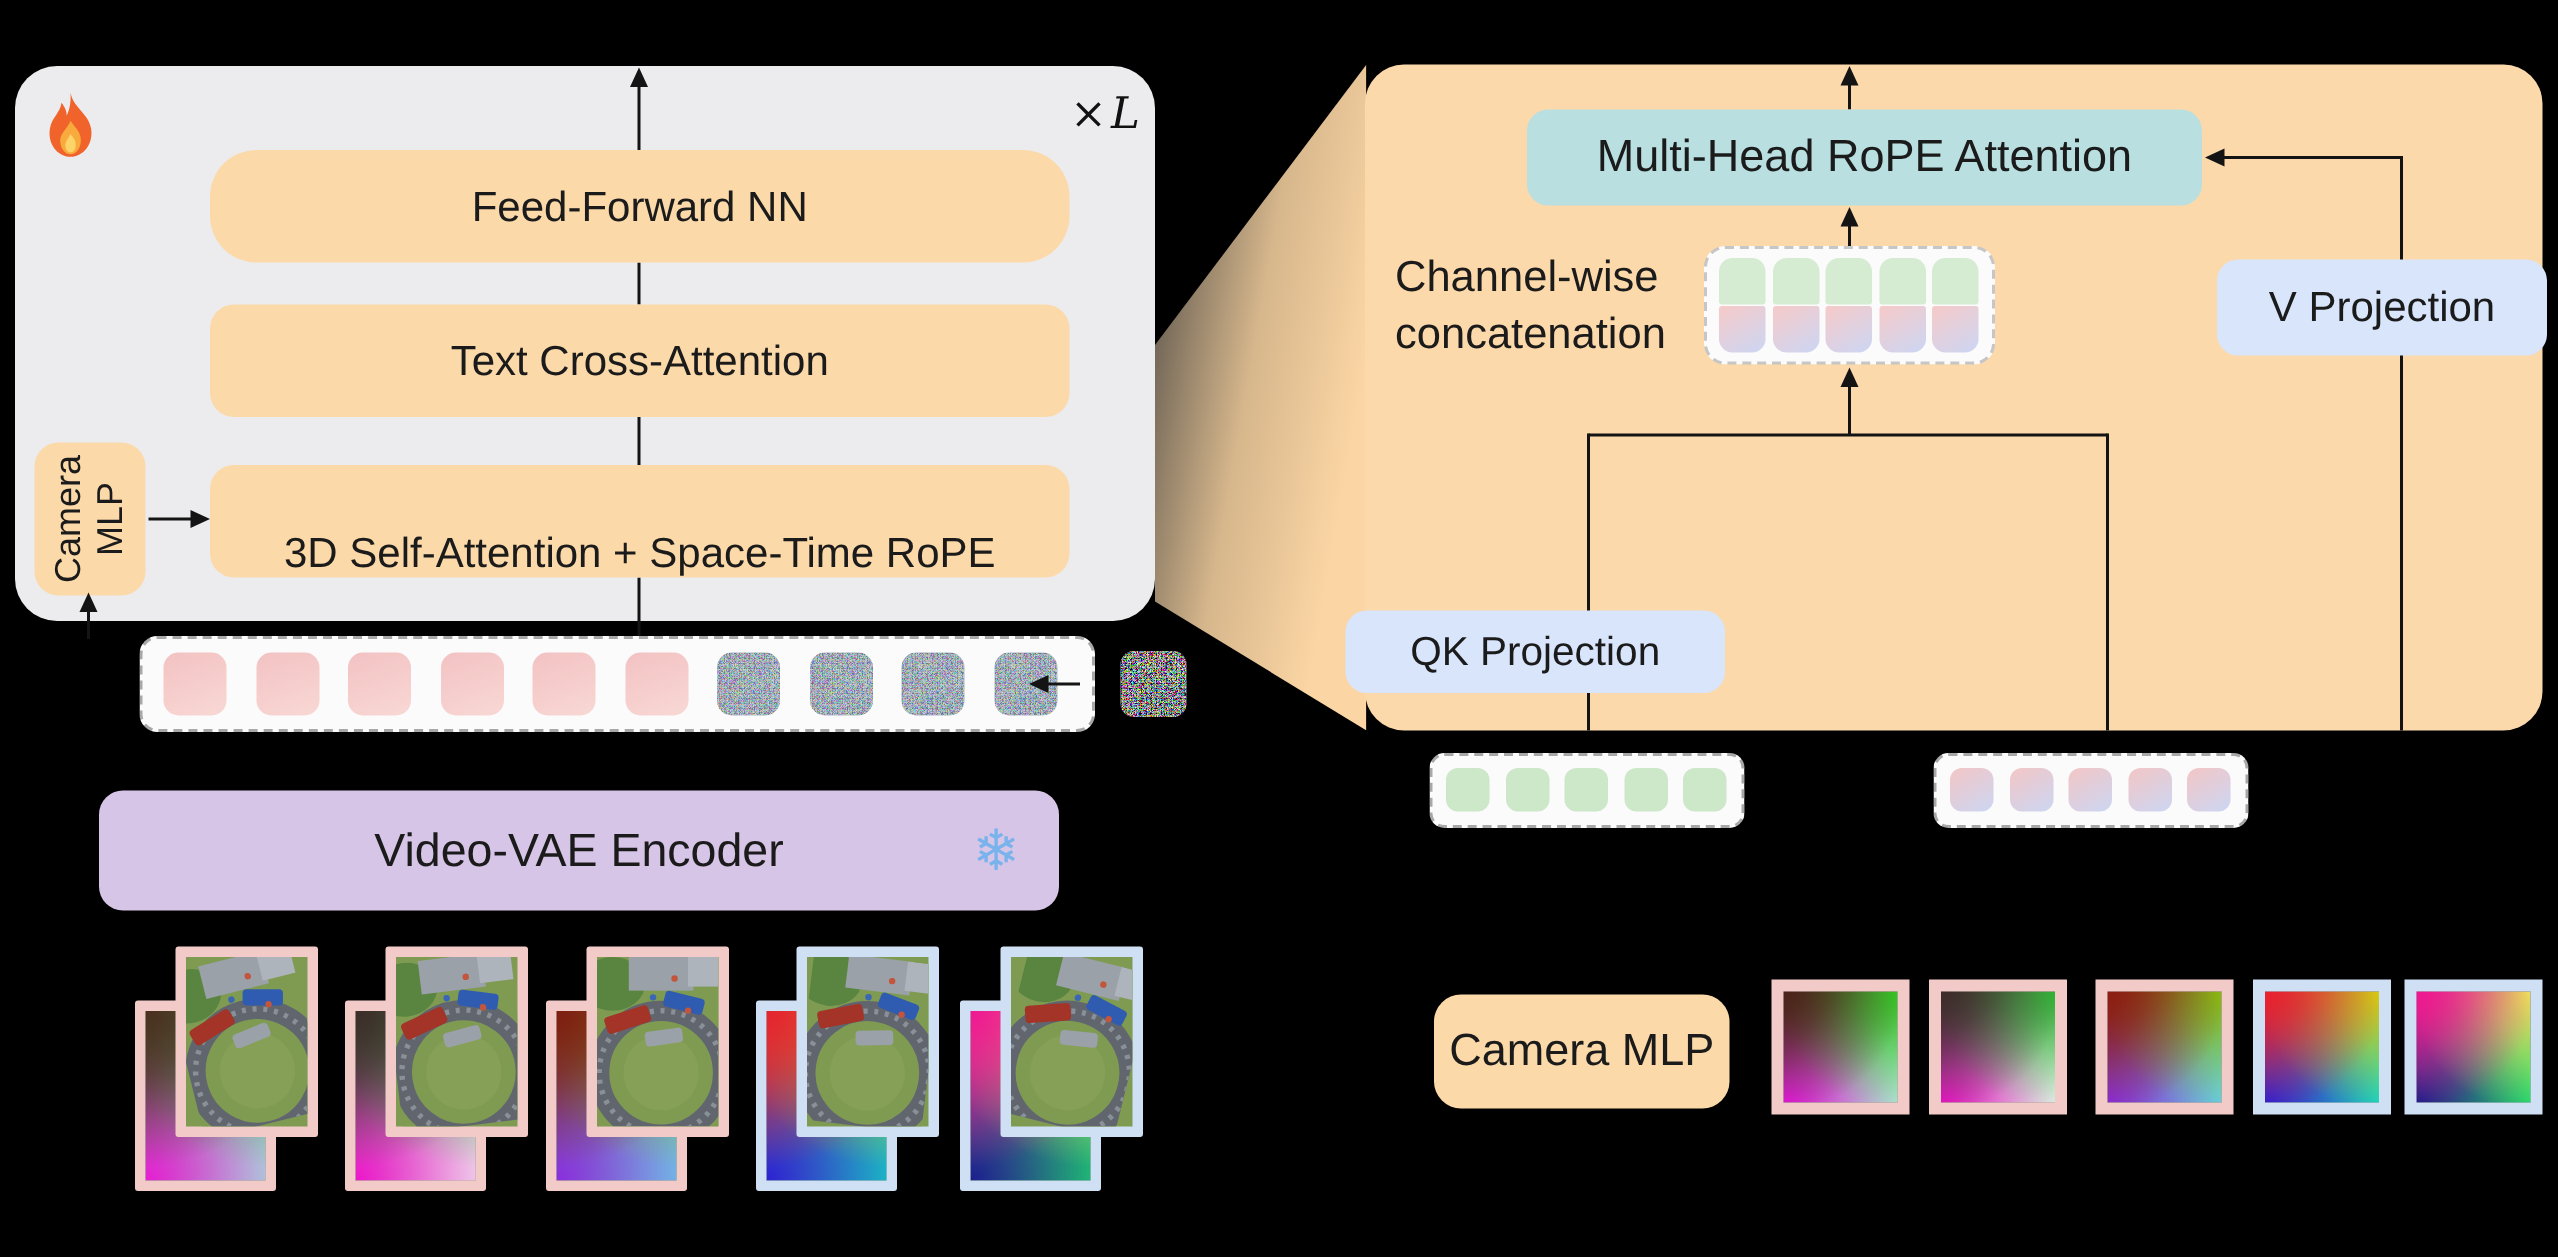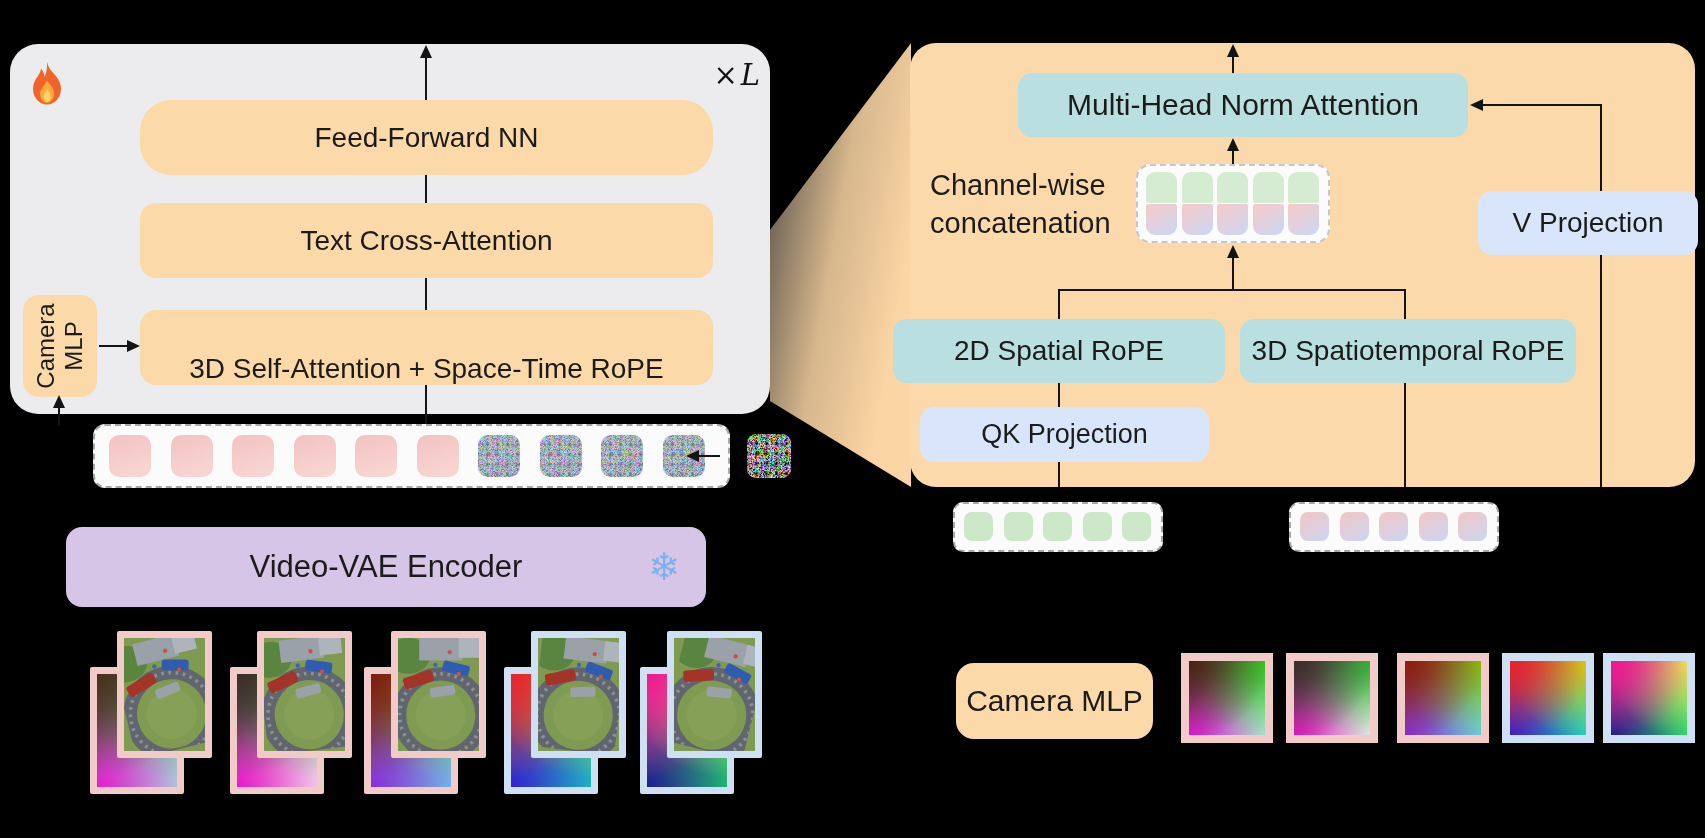--- a/index.html
+++ b/index.html
@@ -181,52 +181,46 @@
   <div class="line" style="left:1231.7px;top:252px;width:2.6px;height:38px;"></div>
   <div class="ah up" style="left:1226.5px;top:245px;"></div>
   <div class="line" style="left:1059px;top:288.7px;width:346px;height:2.6px;"></div>
   <div class="line" style="left:1057.7px;top:289px;width:2.6px;height:198px;"></div>
   <div class="line" style="left:1403.7px;top:289px;width:2.6px;height:198px;"></div>
   <div class="line" style="left:1599.5px;top:104px;width:2.6px;height:383px;"></div>
   <div class="line" style="left:1481px;top:103.7px;width:120px;height:2.6px;"></div>
   <div class="ah left" style="left:1470px;top:98.5px;"></div>
 
   <div class="blk teal f30" style="left:1018px;top:73px;width:450px;height:64px;">
-      <span>Multi-Head Norm Attention</span>
+      <span>Multi-Head RoPE Attention</span>
     </div>
 
   <div class="channel-label" style="left:930px;top:166px;width:200px;"><span>Channel-wise</span><br><span>concatenation</span></div>
 
   <div class="dashed-box" style="left:1136px;top:164px;width:194px;height:79px;border-radius:14px;border-color:#c6c6c6;"></div>
   <div id="concatCols">
       <div class="concat-col-top" style="left: 1146px; top: 172px; width: 31px; height: 31px; background: rgb(213, 236, 210);"></div>
       <div class="concat-col-bot" style="left: 1146px; top: 203.5px; width: 31px; height: 31px; background: linear-gradient(150deg, rgb(246, 202, 200), rgb(204, 214, 244));"></div>
       <div class="concat-col-top" style="left: 1181.6px; top: 172px; width: 31px; height: 31px; background: rgb(213, 236, 210);"></div>
       <div class="concat-col-bot" style="left: 1181.6px; top: 203.5px; width: 31px; height: 31px; background: linear-gradient(150deg, rgb(246, 202, 200), rgb(204, 214, 244));"></div>
       <div class="concat-col-top" style="left: 1217.2px; top: 172px; width: 31px; height: 31px; background: rgb(213, 236, 210);"></div>
       <div class="concat-col-bot" style="left: 1217.2px; top: 203.5px; width: 31px; height: 31px; background: linear-gradient(150deg, rgb(246, 202, 200), rgb(204, 214, 244));"></div>
       <div class="concat-col-top" style="left: 1252.8px; top: 172px; width: 31px; height: 31px; background: rgb(213, 236, 210);"></div>
       <div class="concat-col-bot" style="left: 1252.8px; top: 203.5px; width: 31px; height: 31px; background: linear-gradient(150deg, rgb(246, 202, 200), rgb(204, 214, 244));"></div>
       <div class="concat-col-top" style="left: 1288.4px; top: 172px; width: 31px; height: 31px; background: rgb(213, 236, 210);"></div>
       <div class="concat-col-bot" style="left: 1288.4px; top: 203.5px; width: 31px; height: 31px; background: linear-gradient(150deg, rgb(246, 202, 200), rgb(204, 214, 244));"></div>
     </div>
 
-  <div class="blk blue f28" style="left:1478px;top:173px;width:220px;height:64px;margin-top:18px;">
+  <div class="blk blue f28" style="left:1478px;top:173px;width:220px;height:64px;">
       <span>V Projection</span>
     </div>
 
-  <div class="blk teal f28" style="left:893px;top:319px;width:332px;height:64px;">
-      <span>2D Spatial RoPE</span>
-    </div>
-
-  <div class="blk teal f28" style="left:1240px;top:319px;width:336px;height:64px;">
-      <span>3D Spatiotemporal RoPE</span>
-    </div>
-
-  <div class="blk blue f27" style="left:920px;top:407px;width:289px;height:55px;">
+
+
+  <div class="blk blue f27" style="left:897px;top:407px;width:253px;height:55px;">
       <span>QK Projection</span>
     </div>
 
 
   <div class="dashed-box" style="left:953px;top:502px;width:210px;height:50px;border-radius:10px;"></div>
   <div id="spatialTokens">
       <div class="tok" style="left: 964px; top: 512px; width: 29px; height: 29px; border-radius: 8px; background: rgb(205, 231, 201);"></div>
       <div class="tok" style="left: 1003.6px; top: 512px; width: 29px; height: 29px; border-radius: 8px; background: rgb(205, 231, 201);"></div>
       <div class="tok" style="left: 1043.2px; top: 512px; width: 29px; height: 29px; border-radius: 8px; background: rgb(205, 231, 201);"></div>
       <div class="tok" style="left: 1082.8px; top: 512px; width: 29px; height: 29px; border-radius: 8px; background: rgb(205, 231, 201);"></div>

